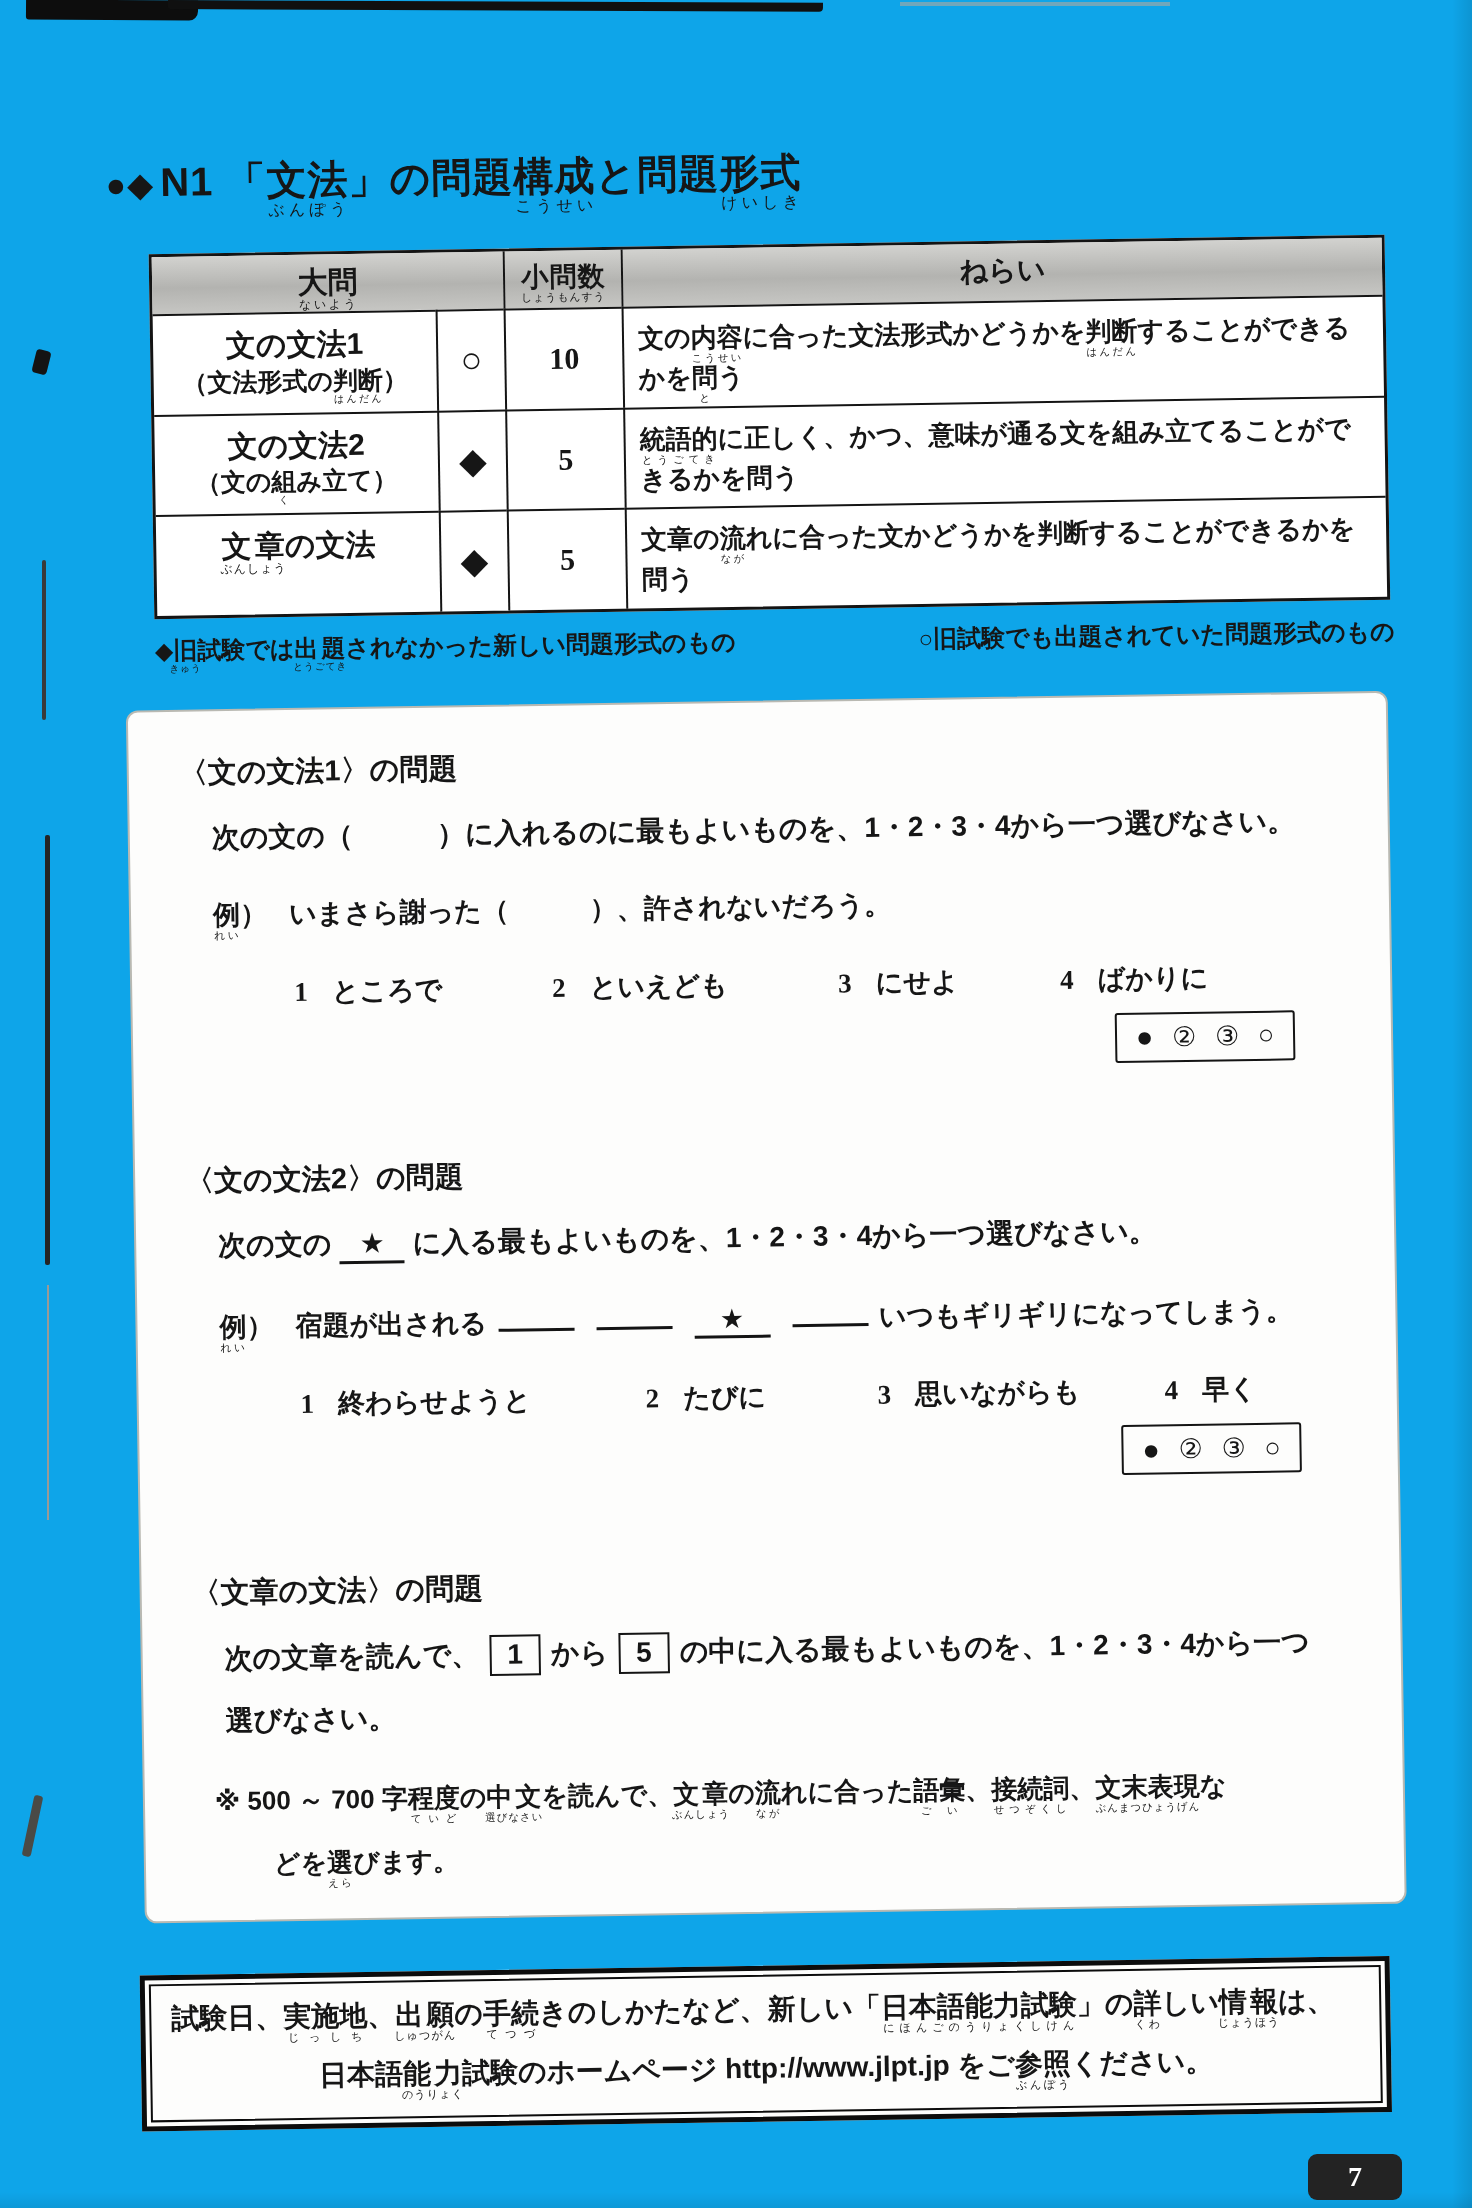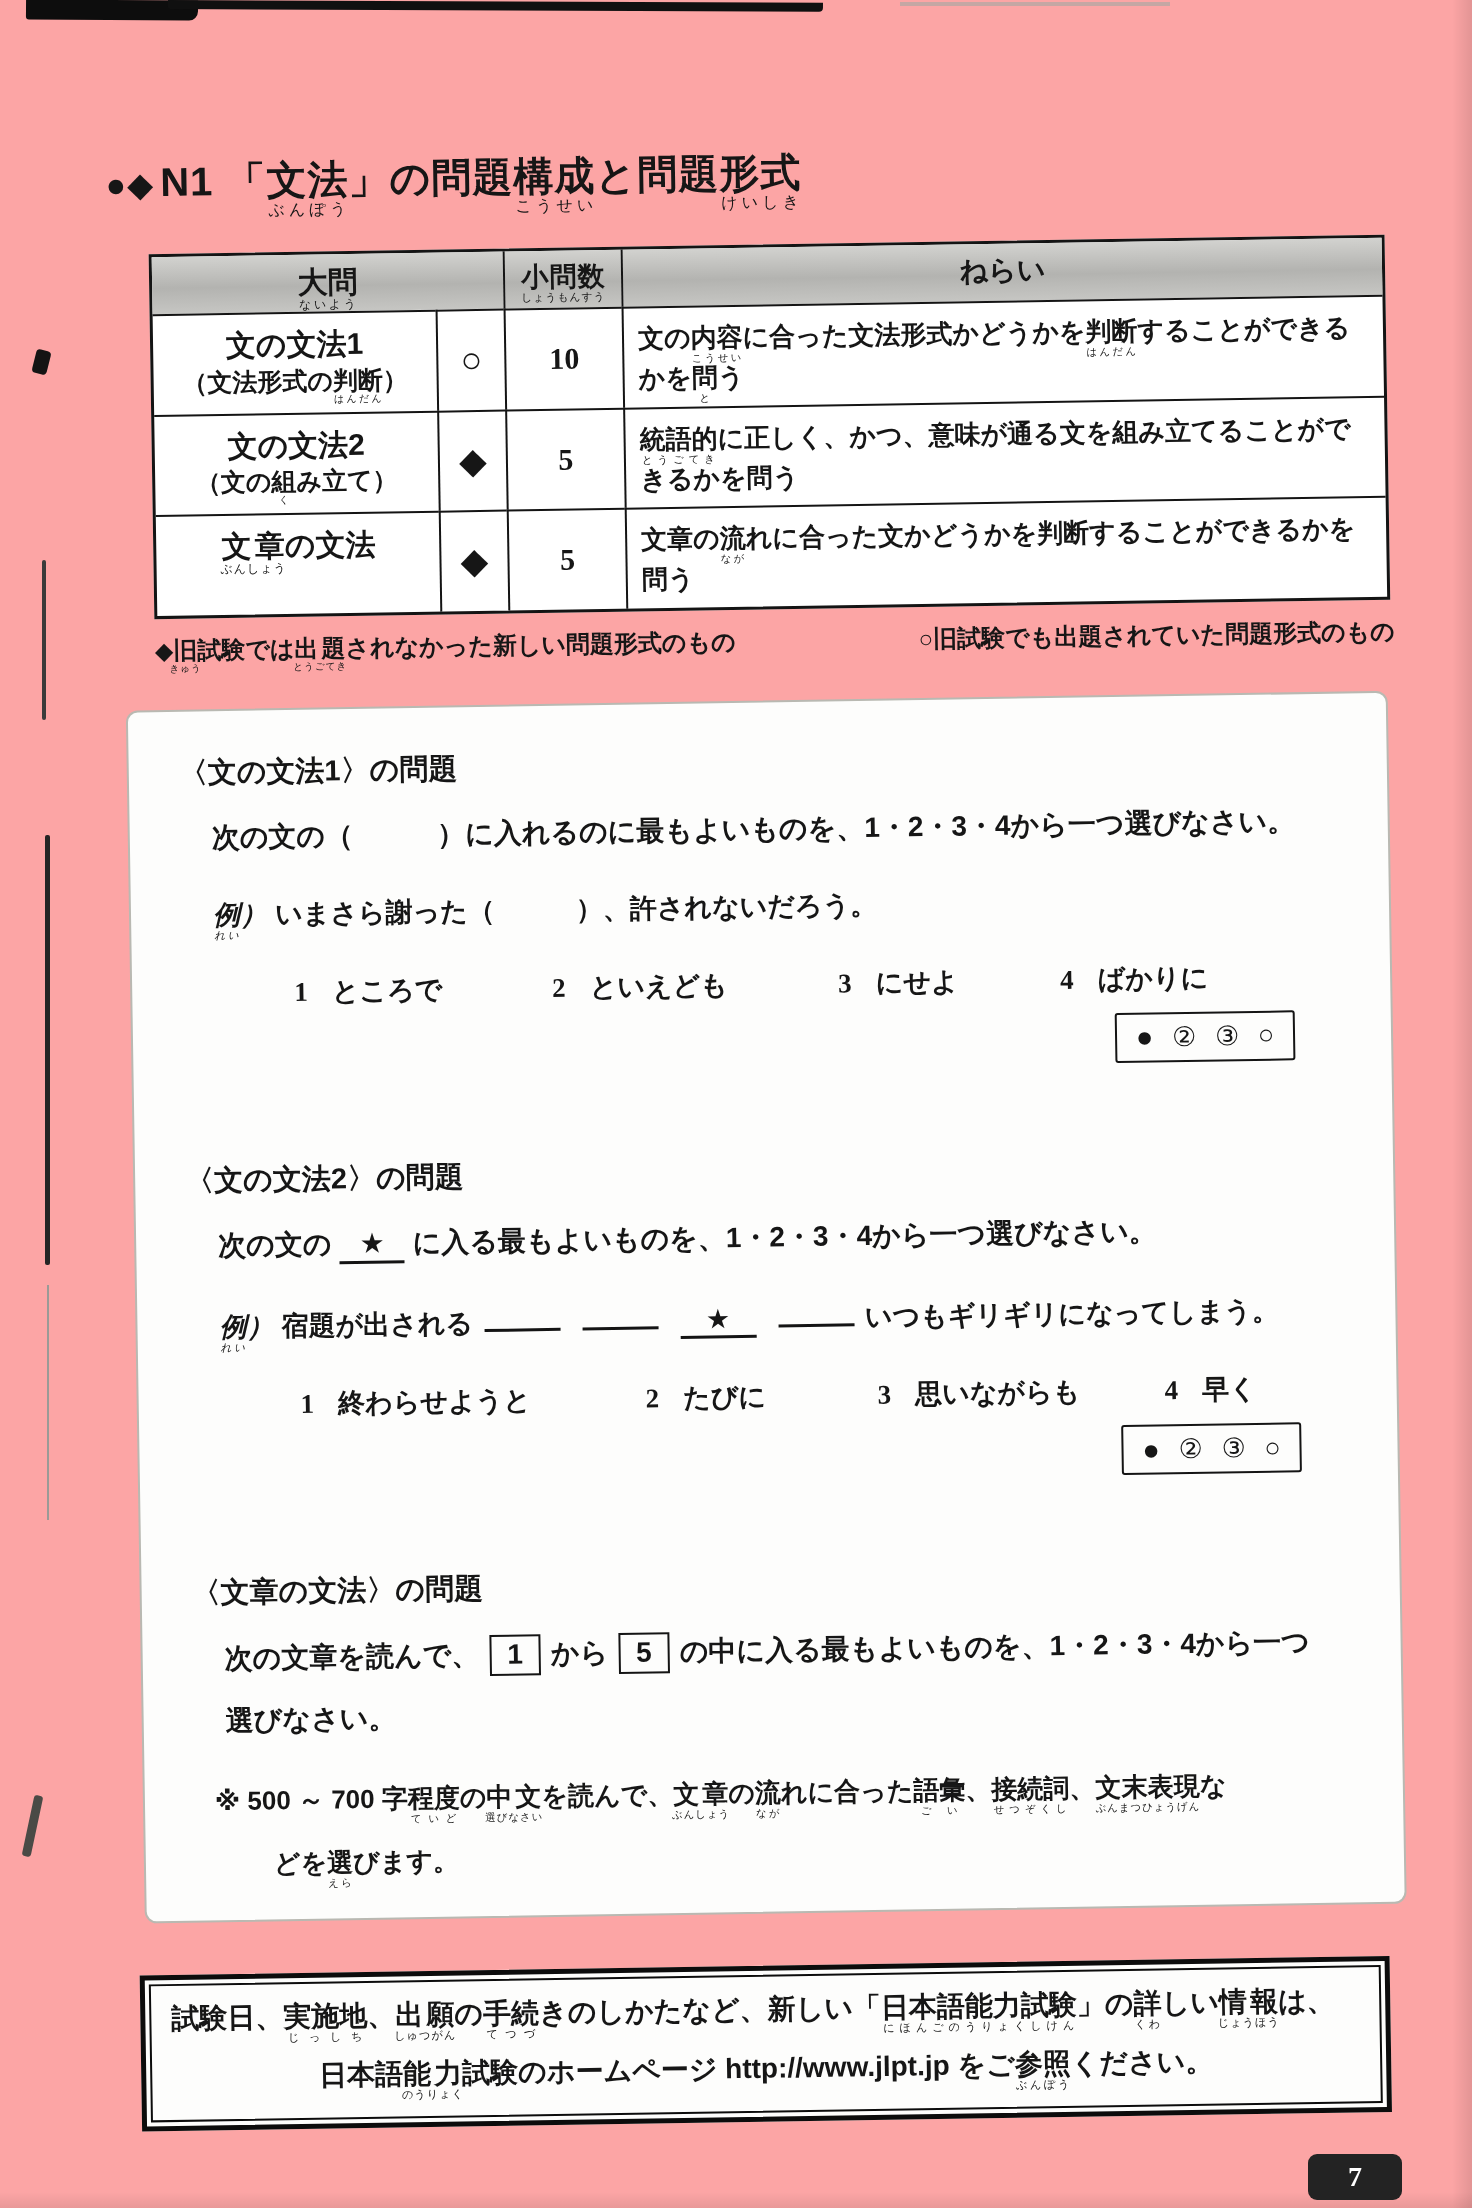--- a/index.html
+++ b/index.html
@@ -5,21 +5,21 @@
   html,body{margin:0;padding:0;}
   body{
     width:1472px;height:2208px;
     background:#f1f1ee;
     font-family:"Liberation Sans","DejaVu Sans",sans-serif;
     color:#161616;
     overflow:hidden;
   }
   .page{
     position:relative;width:1472px;height:2208px;
-    background:#fca5a5;overflow:hidden;
+    background:#0ea5e9;overflow:hidden;
   }
   
   .art{position:absolute;}
   .art-top-blob{left:26px;top:0;width:172px;height:20px;background:#0d0d0d;border-radius:0 0 9px 3px;transform:rotate(.4deg);}
   .art-top-line{left:168px;top:0;width:655px;height:9px;background:#101010;transform:rotate(.25deg);transform-origin:left top;border-radius:0 0 4px 2px;}
   .art-top-faint{left:900px;top:2px;width:270px;height:4px;background:#a7a7a3;opacity:.65;}
   .art-left-mark{left:34px;top:350px;width:15px;height:24px;background:#141414;border-radius:4px;transform:rotate(14deg);}
   .art-left-line-a{left:42px;top:560px;width:4px;height:160px;background:#3a3a3a;border-radius:2px;}
   .art-left-line-b{left:45px;top:835px;width:5px;height:430px;background:#242424;border-radius:2px;}
   .art-left-line-c{left:47px;top:1285px;width:2px;height:235px;background:#9a9a96;}
@@ -70,21 +70,21 @@
   
   .problem-box{
     margin:36px 0 0 12px;width:1262px;min-height:1168px;
     border:2px solid #b9b9b2;border-radius:12px;background:#fdfdfc;
     box-sizing:border-box;padding:42px 46px 30px 50px;
   }
   .sec+.sec{margin-top:84px;}
   .sec h3{margin:0;font-size:29px;font-weight:800;}
   .sec .instr{margin:26px 0 0 32px;font-size:28px;font-weight:700;}
   .sec .example{margin:40px 0 0 32px;font-size:27px;font-weight:600;}
-  .sec .exlabel{margin-right:8px;font-style:italic;}
+  .sec .exlabel{margin-right:22px;}
   .opts{display:flex;margin:34px 0 0 112px;font-size:27px;font-weight:600;align-items:baseline;}
   .onum{margin-right:24px;font-family:"Liberation Serif","DejaVu Serif",serif;font-weight:700;}
   .sec1 .opt:nth-child(1){width:258px;}
   .sec1 .opt:nth-child(2){width:286px;}
   .sec1 .opt:nth-child(3){width:222px;}
   .sec2 .opt:nth-child(1){width:345px;}
   .sec2 .opt:nth-child(2){width:232px;}
   .sec2 .opt:nth-child(3){width:287px;}
   .ansbox{
     width:176px;height:46px;border:2.5px solid #141414;border-radius:3px;

